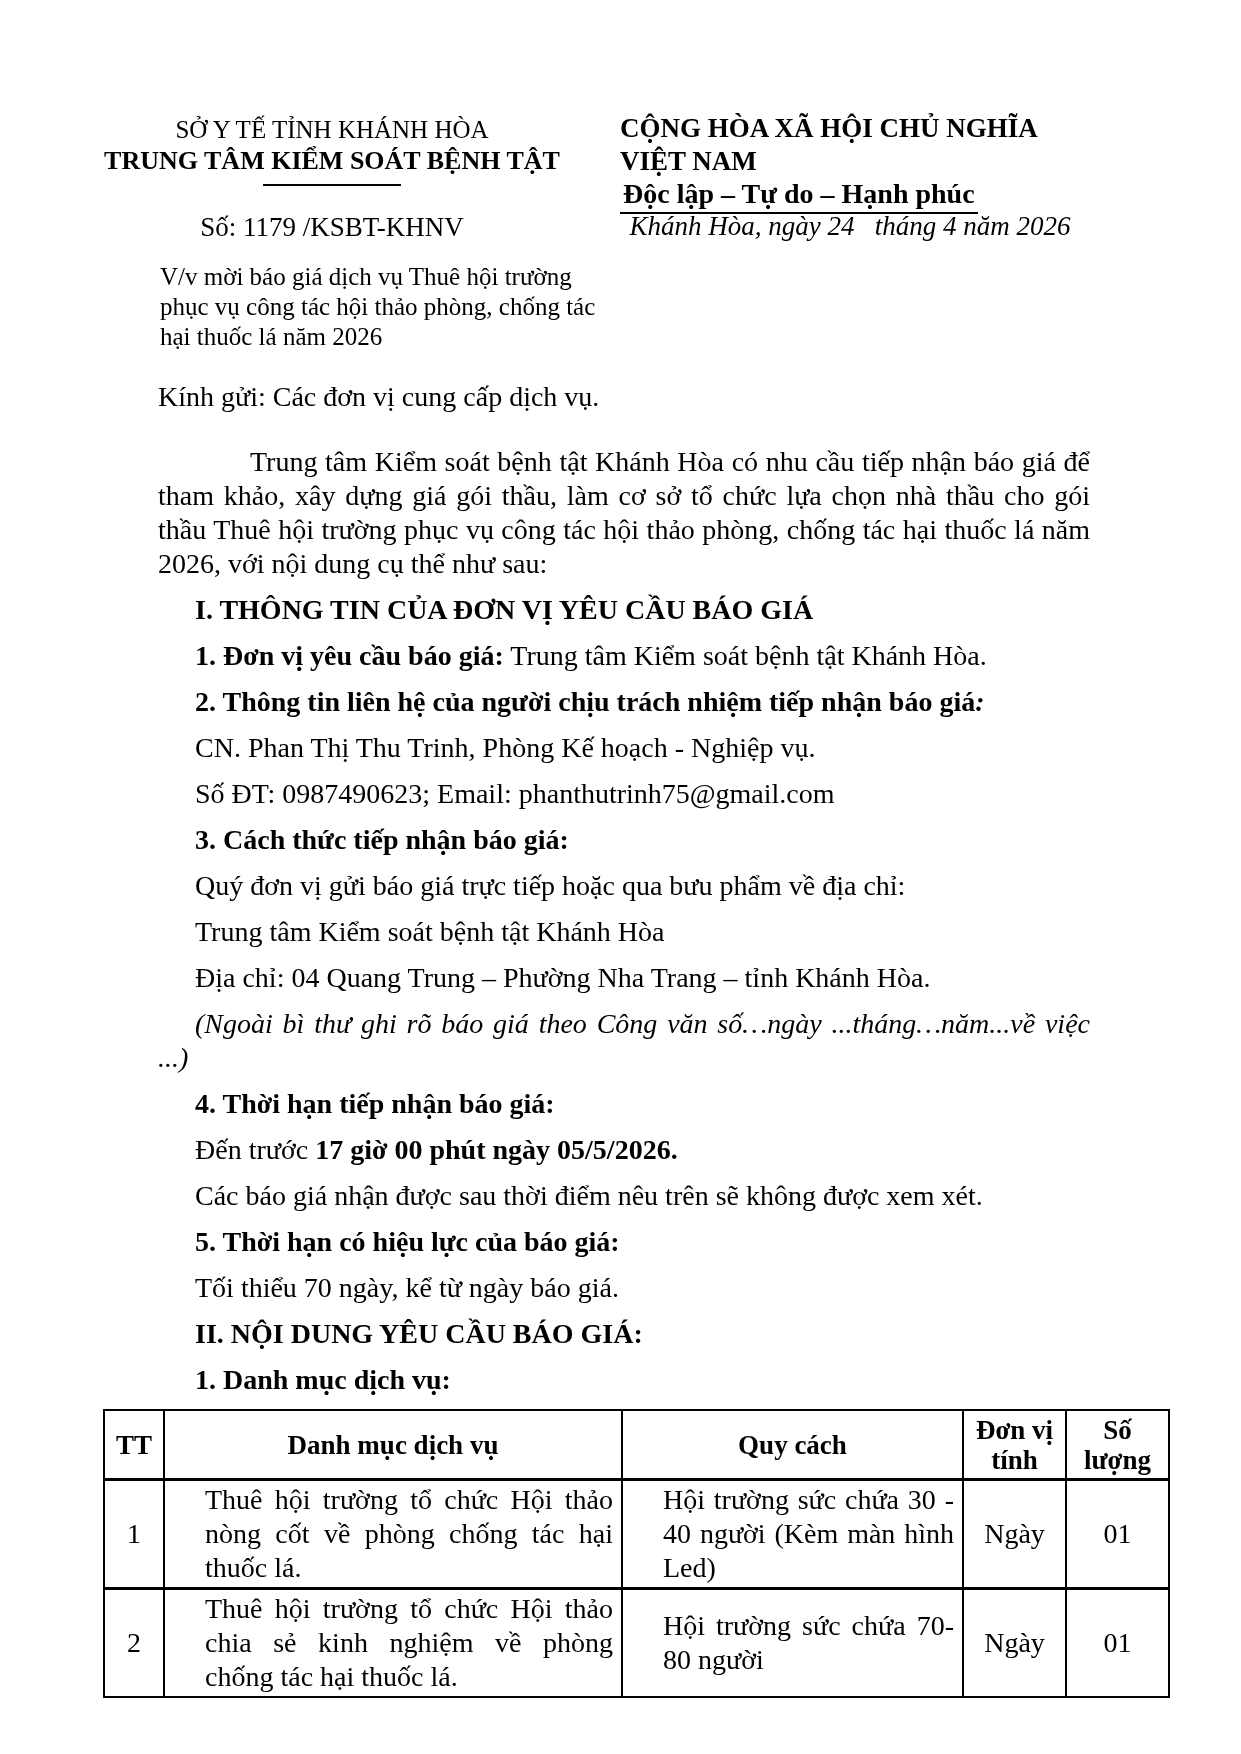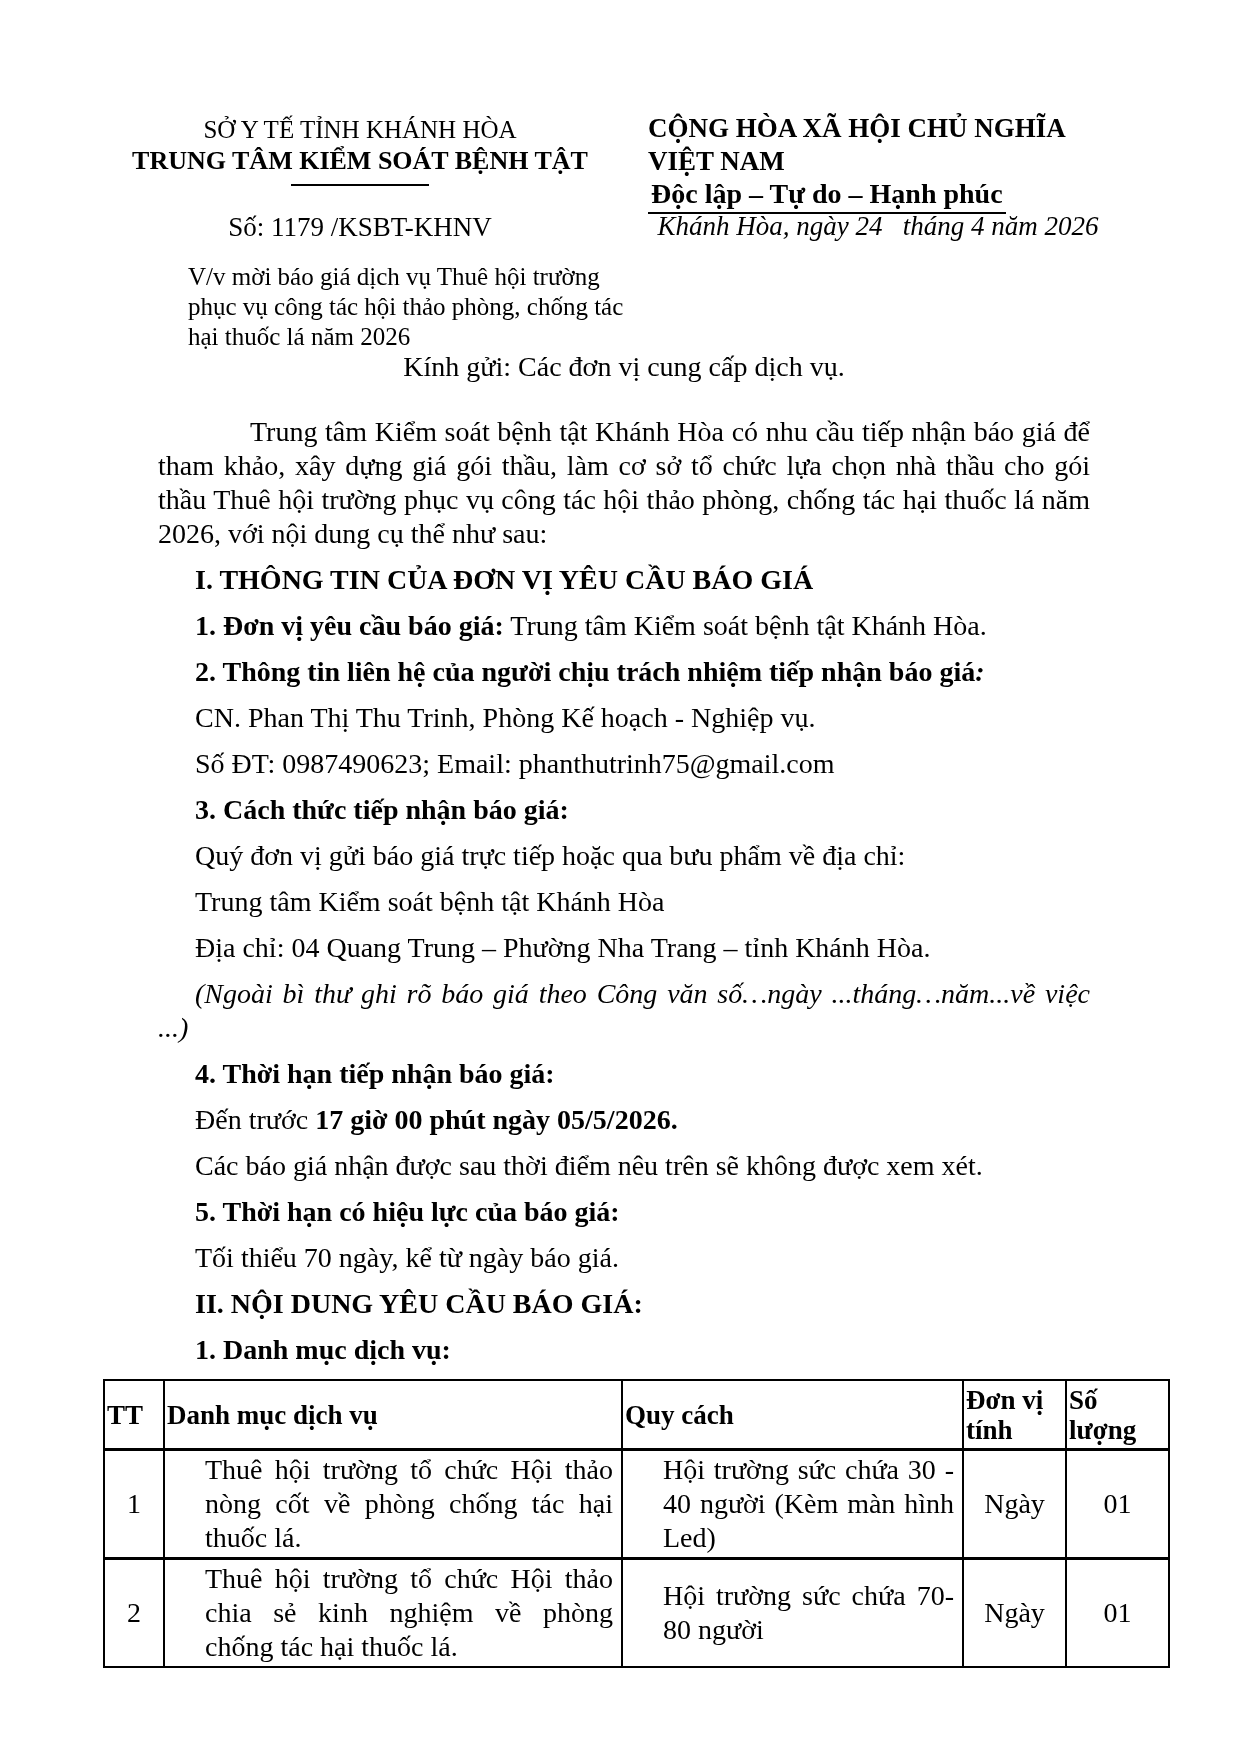--- a/index.html
+++ b/index.html
@@ -4,50 +4,50 @@
 <style>
   html,body { margin:0; padding:0; background:#ffffff; }
   .page {
     position:relative;
     width:1241px; height:1754px;
     background:#ffffff; color:#000000;
     font-family:"Liberation Serif","DejaVu Serif",serif;
     overflow:hidden;
   }
   
-  .header { position:relative; height:350px;margin-left:28px; }
+  .header { position:relative; height:350px; }
   .org { position:absolute; left:92px; top:114px; width:480px; text-align:center; }
   .org-line1 { font-size:25px; line-height:31px; }
   .org-line2 { font-size:26px; line-height:32px; font-weight:bold; }
   .org-underline { width:138px; height:0; border-top:2px solid #000; margin:7px auto 0; }
   .doc-number { position:absolute; left:92px; top:211px; width:480px; text-align:center;
                 font-size:27px; line-height:33px; white-space:pre-wrap; }
   .subject { position:absolute; left:160px; top:262px; width:452px; text-align:left;
              font-size:25px; line-height:30px; }
   .national { position:absolute; left:620px; top:112px; width:460px; }
   .nat-line1 { font-size:27px; line-height:33px; font-weight:bold; }
   .nat-line2 { display:inline-block; font-size:28px; line-height:31px; font-weight:bold;
                border-bottom:2px solid #000; padding:0 3px 3px; }
   .date-line { position:absolute; left:620px; top:210px; width:460px; text-align:center;
                font-size:27px; line-height:33px; font-style:italic; white-space:pre-wrap; }
   
   .bodytext { margin:0 151px 0 158px; }
   .bodytext p { margin:0 0 12px; font-size:28px; line-height:34px; text-align:justify;
                 text-justify:inter-word; }
-  p.salutation { margin-bottom:31px; text-align:center; text-indent:0; }
+  p.salutation { margin-top:30px; margin-bottom:31px; text-align:left; text-indent:0; }
   p.intro { text-indent:92px; }
   p.item { text-indent:37px; }
   .b { font-weight:bold; }
   .i { font-style:italic; }
   
   table.svc-table { margin-left:103px; width:1065px; border-collapse:collapse;
                     table-layout:fixed; font-size:28px; }
   .svc-table th, .svc-table td { border:2px solid #000; vertical-align:middle;
                                  line-height:34px; padding:2px 8px; }
-  .svc-table thead th { font-weight:bold; text-align:left; height:63px;
+  .svc-table thead th { font-weight:bold; text-align:center; height:63px;
                         line-height:30px; padding:2px 2px; font-size:27px;
                         border-bottom:3px solid #000; }
   .svc-table tr.row1 { height:82px; }
   .svc-table tr.row1 td { border-bottom:3px solid #000; }
   .svc-table tr.row2 { height:95px; }
   .svc-table td.c { text-align:center; padding:2px 2px; }
   .svc-table td.just { text-align:justify; text-justify:inter-word;padding-left:40px; }
 </style>
 </head>
 <body>

